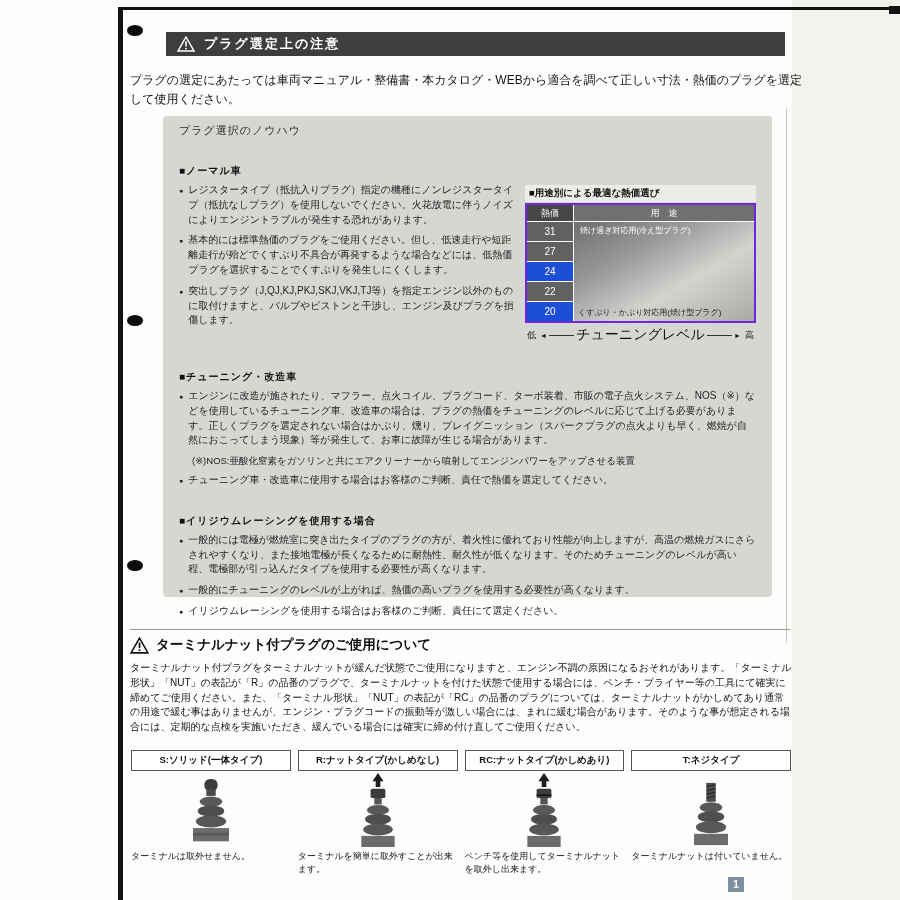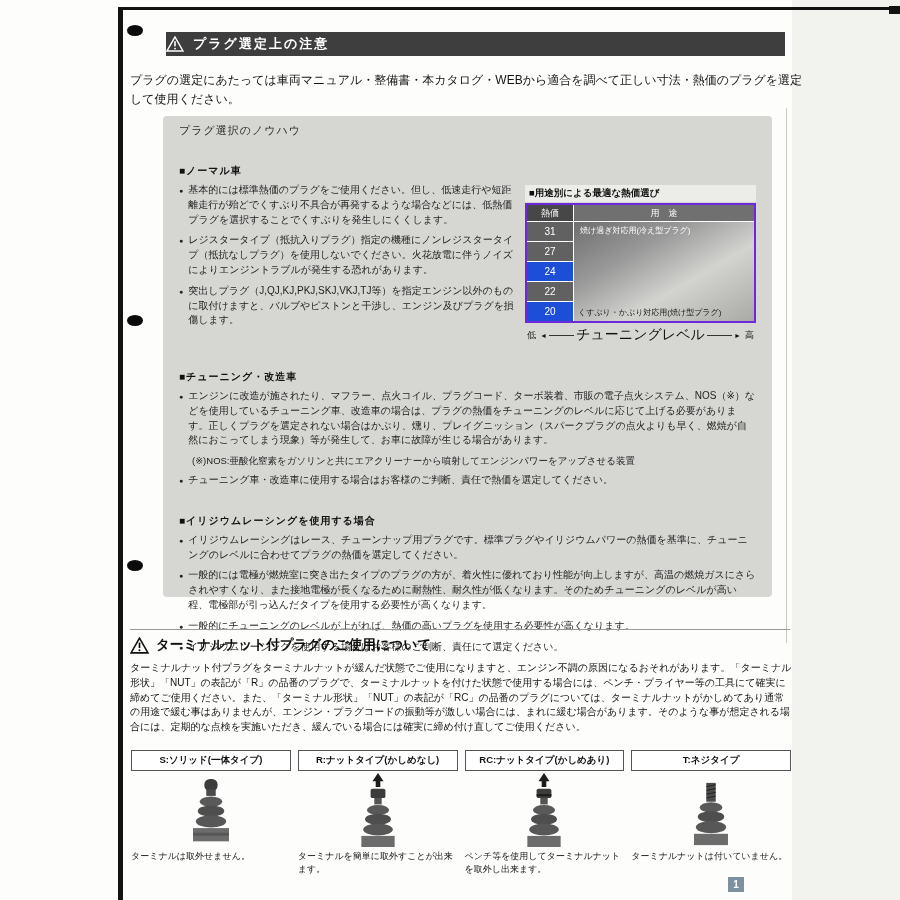--- a/index.html
+++ b/index.html
@@ -16,21 +16,21 @@
   .right-edge-line { position:absolute; left:786px; top:108px; width:1px; height:535px; background:#c9c9c4; }
   .top-line  { position:absolute; left:118px; top:7px;  width:782px; height:3px; background:#121212; }
   .left-line { position:absolute; left:118px; top:7px;  width:5px; height:893px; background:#121212; }
   .corner-mark { position:absolute; left:889px; top:6px; width:11px; height:8px; background:#121212; }
   .hole { position:absolute; left:127px; width:16px; height:11px; border-radius:50%; background:#0b0b0b; }
   .hole.h1 { top:25px; } .hole.h2 { top:315px; } .hole.h3 { top:560px; }
 
   
   .warn-bar {
     position:absolute; left:166px; top:32px; width:619px; height:24px;
-    background:#3e3e3e; display:flex; align-items:center; gap:9px; padding-left:0;
+    background:#3e3e3e; display:flex; align-items:center; gap:9px; padding-left:11px;
   }
   .warn-bar .ttl { color:#fff; font-size:13px; font-weight:bold; letter-spacing:2px; }
 
   .intro {
     position:absolute; left:130px; top:71px; width:676px;
     font-size:12px; line-height:1.55; word-break:break-all; color:#141414;
   }
 
   
   .knowhow {
@@ -119,22 +119,22 @@
   </div>
 
   <div class="intro">プラグの選定にあたっては車両マニュアル・整備書・本カタログ・WEBから適合を調べて正しい寸法・熱価のプラグを選定して使用ください。</div>
 
   <div class="knowhow">
     <div class="kh-title">プラグ選択のノウハウ</div>
 
     <div class="sec-heading">■ノーマル車</div>
     <div class="sec-normal">
       <div class="nb">
+        <div class="bullet">レジスタータイプ（抵抗入りプラグ）指定の機種にノンレジスタータイプ（抵抗なしプラグ）を使用しないでください。火花放電に伴うノイズによりエンジントラブルが発生する恐れがあります。</div>
         <div class="bullet">基本的には標準熱価のプラグをご使用ください。但し、低速走行や短距離走行が殆どでくすぶり不具合が再発するような場合などには、低熱価プラグを選択することでくすぶりを発生しにくくします。</div>
-        <div class="bullet">レジスタータイプ（抵抗入りプラグ）指定の機種にノンレジスタータイプ（抵抗なしプラグ）を使用しないでください。火花放電に伴うノイズによりエンジントラブルが発生する恐れがあります。</div>
         <div class="bullet">突出しプラグ（J,QJ,KJ,PKJ,SKJ,VKJ,TJ等）を指定エンジン以外のものに取付けますと、バルブやピストンと干渉し、エンジン及びプラグを損傷します。</div>
       </div>
 
       <div class="heat">
         <div class="ht-title">■用途別による最適な熱価選び</div>
         <div class="ht-grid">
           <div class="ht-h heat-col">熱価</div>
           <div class="ht-h use-col">用　途</div>
           <div class="ht-val">31</div>
           <div class="ht-use">
@@ -157,21 +157,20 @@
         </div>
       </div>
     </div>
 
     <div class="sec-heading">■チューニング・改造車</div>
     <div class="bullet">エンジンに改造が施されたり、マフラー、点火コイル、プラグコード、ターボ装着、市販の電子点火システム、NOS（※）などを使用しているチューニング車、改造車の場合は、プラグの熱価をチューニングのレベルに応じて上げる必要があります。正しくプラグを選定されない場合はかぶり、燻り、プレイグニッション（スパークプラグの点火よりも早く、燃焼が自然におこってしまう現象）等が発生して、お車に故障が生じる場合があります。</div>
     <div class="note-line">(※)NOS:亜酸化窒素をガソリンと共にエアクリーナーから噴射してエンジンパワーをアップさせる装置</div>
     <div class="bullet">チューニング車・改造車に使用する場合はお客様のご判断、責任で熱価を選定してください。</div>
 
     <div class="sec-heading">■イリジウムレーシングを使用する場合</div>
-    <div class="bullet">イリジウムレーシングはレース、チューンナップ用プラグです。標準プラグやイリジウムパワーの熱価を基準に、チューニングのレベルに合わせてプラグの熱価を選定してください。</div>
     <div class="bullet">一般的には電極が燃焼室に突き出たタイプのプラグの方が、着火性に優れており性能が向上しますが、高温の燃焼ガスにさらされやすくなり、また接地電極が長くなるために耐熱性、耐久性が低くなります。そのためチューニングのレベルが高い程、電極部が引っ込んだタイプを使用する必要性が高くなります。</div>
     <div class="bullet">一般的にチューニングのレベルが上がれば、熱価の高いプラグを使用する必要性が高くなります。</div>
     <div class="bullet">イリジウムレーシングを使用する場合はお客様のご判断、責任にて選定ください。</div>
   </div>
 
   <div class="term-divider"></div>
   <div class="term-head">
     <svg width="19" height="17" viewBox="0 0 18 16">
       <path d="M9 1 L17 15 L1 15 Z" fill="none" stroke="#111" stroke-width="1.5"></path>
       <rect x="8.2" y="5.2" width="1.6" height="5.2" fill="#111"></rect>

